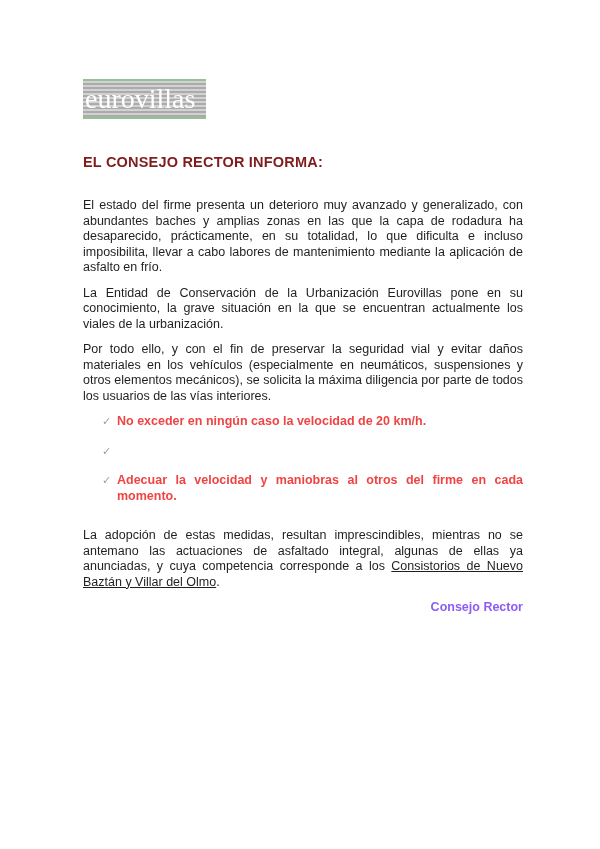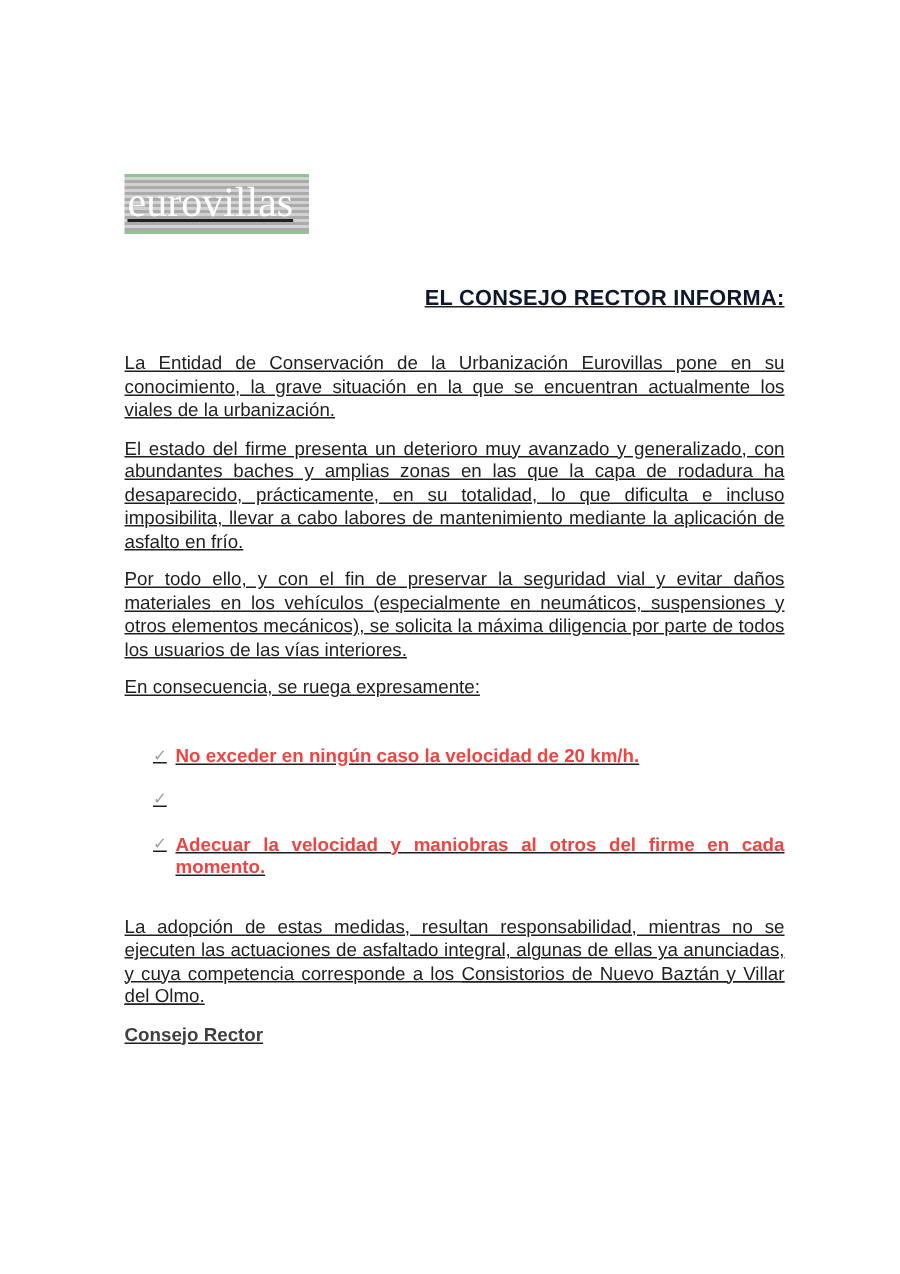--- a/index.html
+++ b/index.html
@@ -6,25 +6,24 @@
     margin: 0;
     padding: 0;
     background: #ffffff;
   }
   .page {
     position: relative;
     width: 600px;
     height: 849px;
     background: #ffffff;
     box-sizing: border-box;
-    padding: 116px 77px 0 83px;
+    padding: 79px 77px 0 83px;
     font-family: "Liberation Sans", sans-serif;
     color: #1f1f1f;
     overflow: hidden;
-    text-decoration: underline;
   }
   .logo {
     width: 123px;
     height: 40px;
     box-sizing: border-box;
     background: repeating-linear-gradient(to bottom, #d2d2d2 0 2px, #ababab 2px 4px);
     border-top: 2px solid #94c294;
     border-bottom: 2px solid #94c294;
     display: flex;
     align-items: center;
@@ -35,22 +34,22 @@
     font-size: 28px;
     line-height: 1;
     color: #ffffff;
     padding-left: 2px;
     letter-spacing: 0px;
     white-space: nowrap;
   }
   .title {
     font-size: 14.5px;
     font-weight: bold;
-    color: #0f172a;
-    text-align: right;
+    color: #7f1d1d;
+    text-align: left;
     margin: 0 0 28px 0;
     letter-spacing: 0.2px;
   }
   .para {
     font-size: 12.5px;
     line-height: 15.5px;
     text-align: justify;
     margin: 0 0 10px 0;
   }
   .para.pre-list {
@@ -86,56 +85,55 @@
   .underline {
     text-decoration: underline;
   }
   .para.thanks {
     margin-bottom: 26px;
   }
   .signature {
     font-size: 12.5px;
     line-height: 15.5px;
     font-weight: bold;
-    color: #404040;
-    text-align: left;
+    color: #8b5cf6;
+    text-align: right;
     margin: 0;
   }
 </style>
 </head>
 <body>
 
 <div class="page">
 
   <div class="logo">
     <span class="logo-text">eurovillas</span>
   </div>
 
   <h1 class="title">EL CONSEJO RECTOR INFORMA:</h1>
 
+  <p class="para">El estado del firme presenta un deterioro muy avanzado y generalizado, con abundantes baches y amplias zonas en las que la capa de rodadura ha desaparecido, prácticamente, en su totalidad, lo que dificulta e incluso imposibilita, llevar a cabo labores de mantenimiento mediante la aplicación de asfalto en frío.</p>
+
   <p class="para">La Entidad de Conservación de la Urbanización Eurovillas pone en su conocimiento, la grave situación en la que se encuentran actualmente los viales de la urbanización.</p>
-
-  <p class="para">El estado del firme presenta un deterioro muy avanzado y generalizado, con abundantes baches y amplias zonas en las que la capa de rodadura ha desaparecido, prácticamente, en su totalidad, lo que dificulta e incluso imposibilita, llevar a cabo labores de mantenimiento mediante la aplicación de asfalto en frío.</p>
 
   <p class="para">Por todo ello, y con el fin de preservar la seguridad vial y evitar daños materiales en los vehículos (especialmente en neumáticos, suspensiones y otros elementos mecánicos), se solicita la máxima diligencia por parte de todos los usuarios de las vías interiores.</p>
 
-  <p class="para pre-list">En consecuencia, se ruega expresamente:</p>
 
   <ul class="bullets">
     <li class="bullet">
       <span class="check">✓</span>
       <span class="bullet-text">No exceder en ningún caso la velocidad de 20 km/h.</span>
     </li>
     <li class="bullet">
       <span class="check">✓</span>
     </li>
     <li class="bullet">
       <span class="check">✓</span>
       <span class="bullet-text">Adecuar la velocidad y maniobras al otros del firme en cada momento.</span>
     </li>
   </ul>
 
-  <p class="para"><span>La adopción de estas medidas, resultan responsabilidad, mientras no se ejecuten las actuaciones de asfaltado integral, algunas de ellas ya anunciadas, y cuya competencia corresponde a los </span><span class="underline">Consistorios de Nuevo Baztán y Villar del Olmo</span><span>.</span></p>
+  <p class="para"><span>La adopción de estas medidas, resultan imprescindibles, mientras no se antemano las actuaciones de asfaltado integral, algunas de ellas ya anunciadas, y cuya competencia corresponde a los </span><span class="underline">Consistorios de Nuevo Baztán y Villar del Olmo</span><span>.</span></p>
 
 
   <p class="signature">Consejo Rector</p>
 
 </div>
 
 </body></html>

